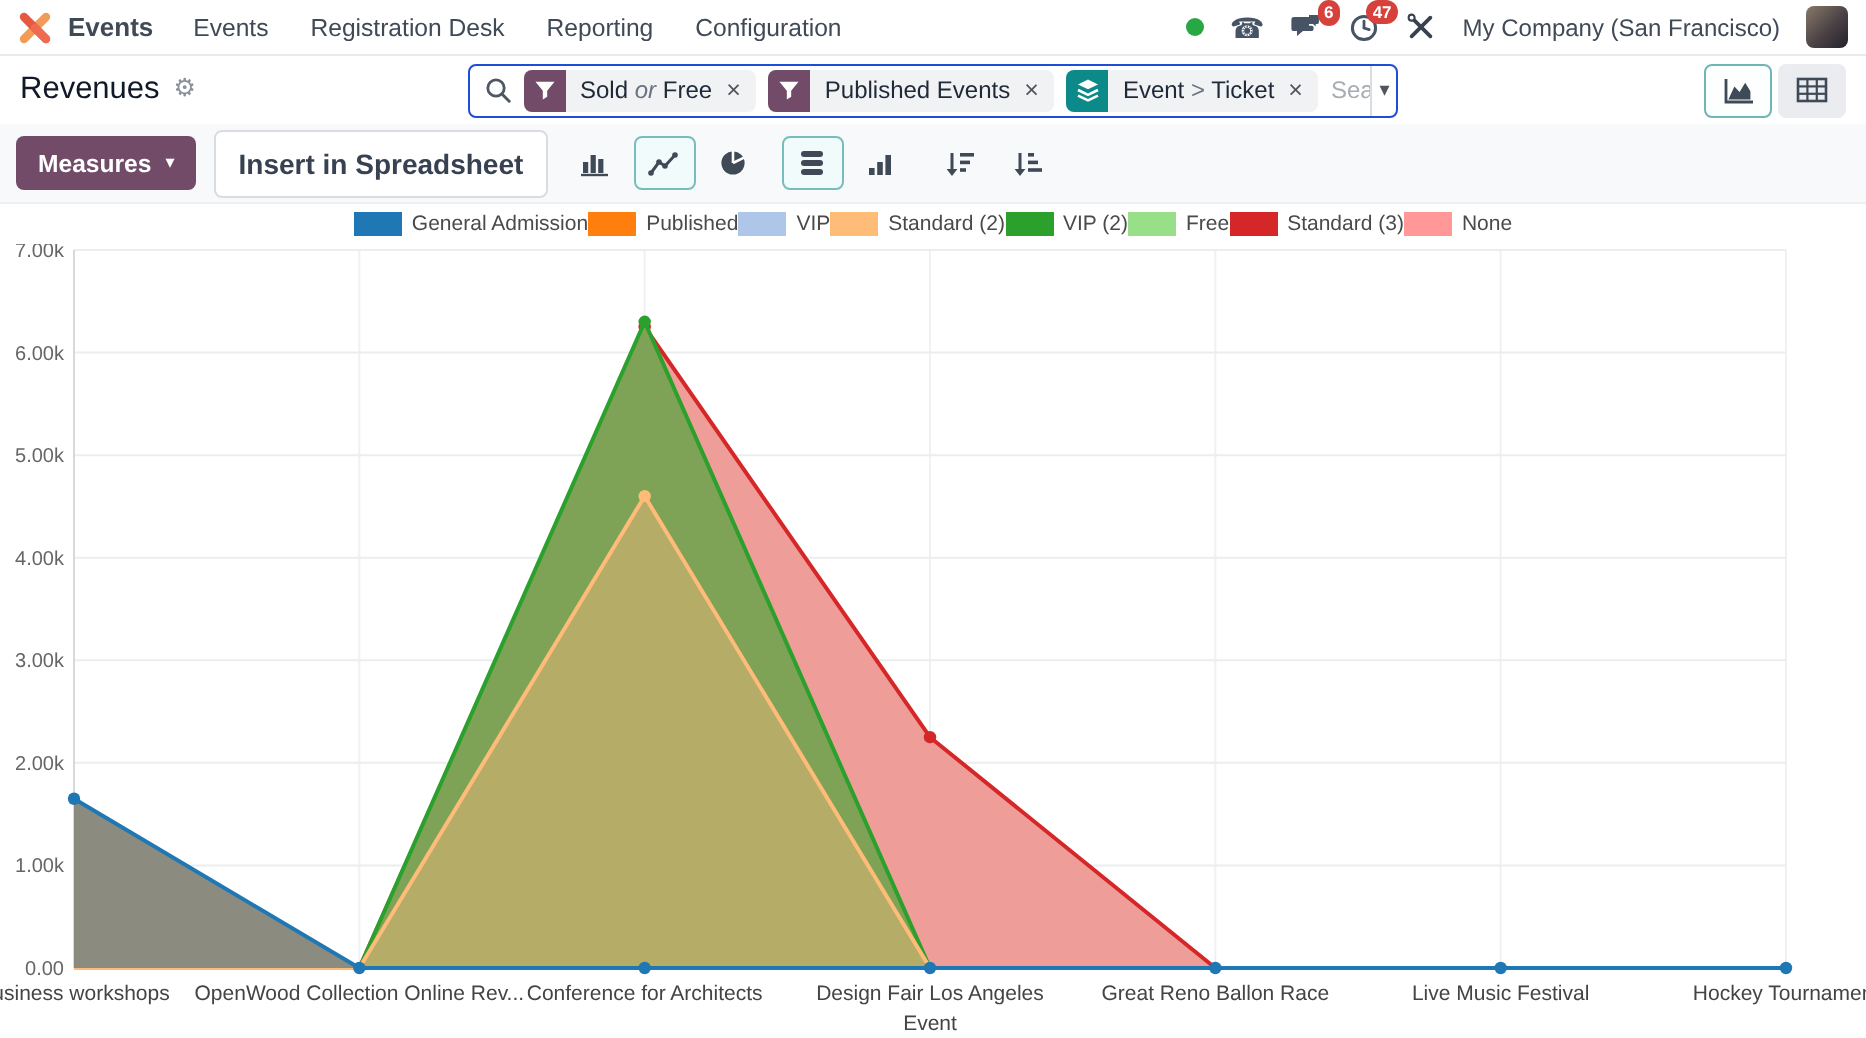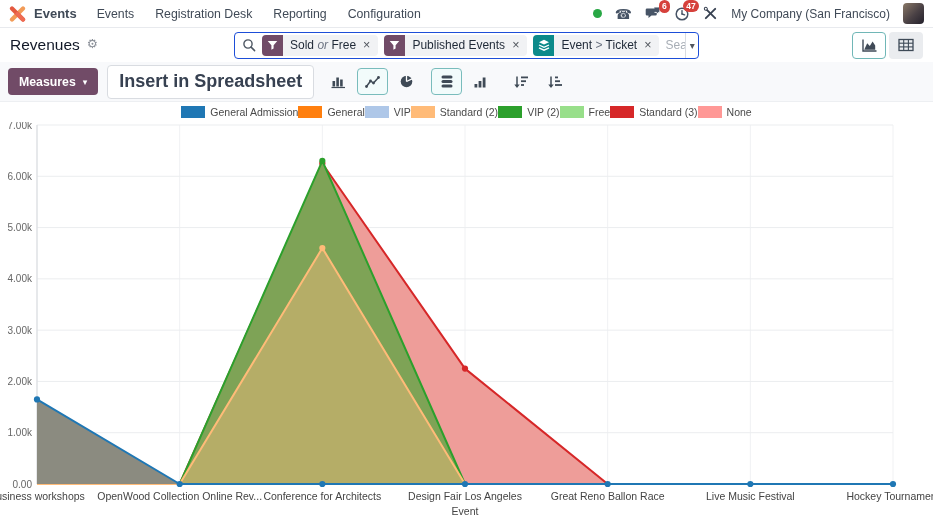--- a/index.html
+++ b/index.html
@@ -51,21 +51,21 @@
     display: flex; align-items: center; justify-content: center; cursor: pointer; background: #eaecef; }
   .switch-btn.active { border-color: #6fb7b7; background: #fdffff; }
 
   
   .toolbar { height: 40px; background: #f8f9fb; border-bottom: 1px solid #edeff2;
     display: flex; align-items: center; padding: 0 8px; gap: 9px; }
   .btn-measures { background: #714B67; color: #fff; font-size: 12.3px; font-weight: 600;
     border: none; border-radius: 4px; height: 27px; padding: 0 11px; display: flex;
     align-items: center; gap: 7px; cursor: pointer; font-family: inherit; }
   .btn-measures .caret { font-size: 9px; }
-  .btn-insert { background: #fff; color: #374151; font-size: 18px; font-weight: 600;
+  .btn-insert { background: #fff; color: #374151; font-size: 14px; font-weight: 600;
     border: 1px solid #d9dce1; border-radius: 4px; height: 34px; padding: 4px 11px;
     cursor: pointer; font-family: inherit; }
   .icon-group { display: flex; gap: 3px; }
   .icon-btn { width: 31px; height: 27px; display: flex; align-items: center; justify-content: center;
     border: 1px solid transparent; border-radius: 4px; background: transparent; cursor: pointer; }
   .icon-btn.active { border-color: #79bcbc; background: #f2fbfb; }
 
   
   .legend-row { height: 20px; display: flex; align-items: center; justify-content: center;
     font-size: 10.5px; color: #4a4a4a; }
@@ -275,21 +275,21 @@
   </span>
 </div>
 
 <div class="legend-row">
     <span class="legend-item">
       <span class="legend-box" style="background: rgb(31, 119, 180);"></span>
       <span>General Admission</span>
     </span>
     <span class="legend-item">
       <span class="legend-box" style="background: rgb(255, 127, 14);"></span>
-      <span>General</span>
+      <span>Published</span>
     </span>
     <span class="legend-item">
       <span class="legend-box" style="background: rgb(174, 199, 232);"></span>
       <span>VIP</span>
     </span>
     <span class="legend-item">
       <span class="legend-box" style="background: rgb(255, 187, 120);"></span>
       <span>Standard (2)</span>
     </span>
     <span class="legend-item">

